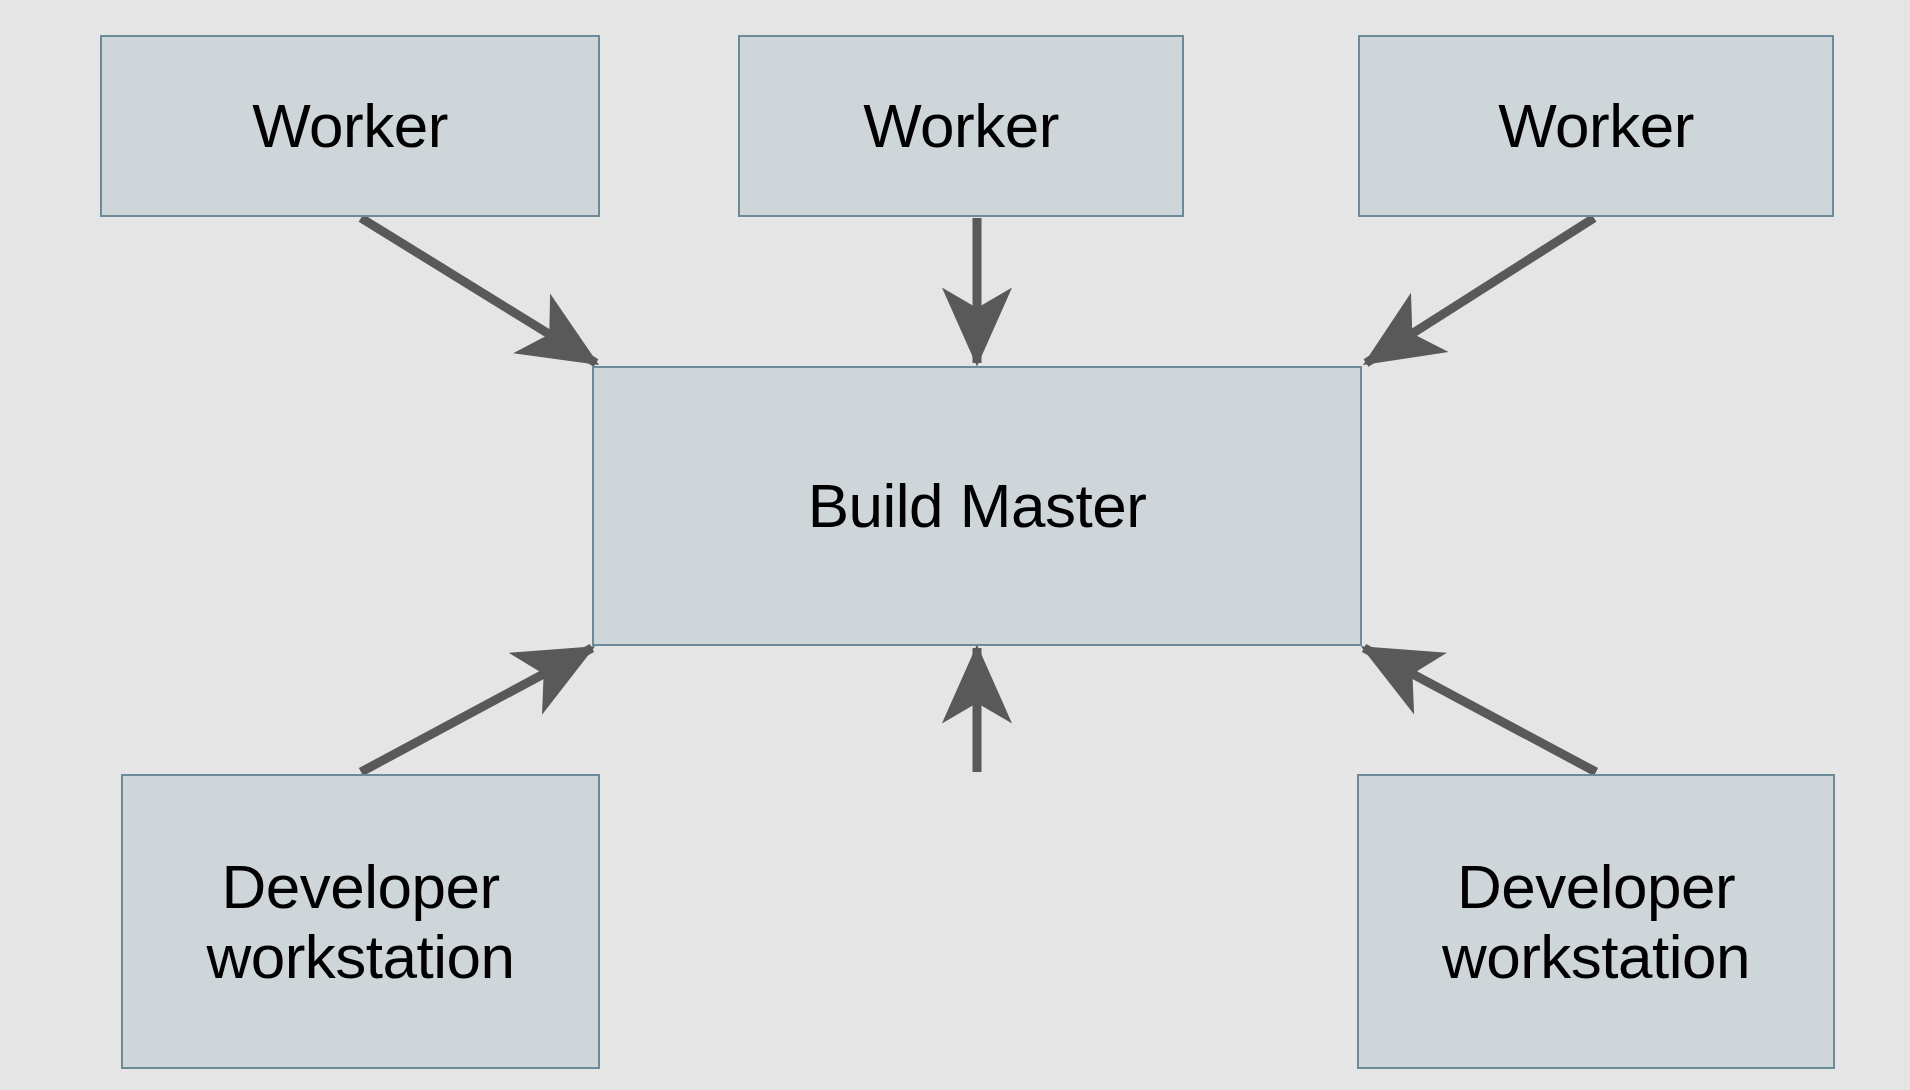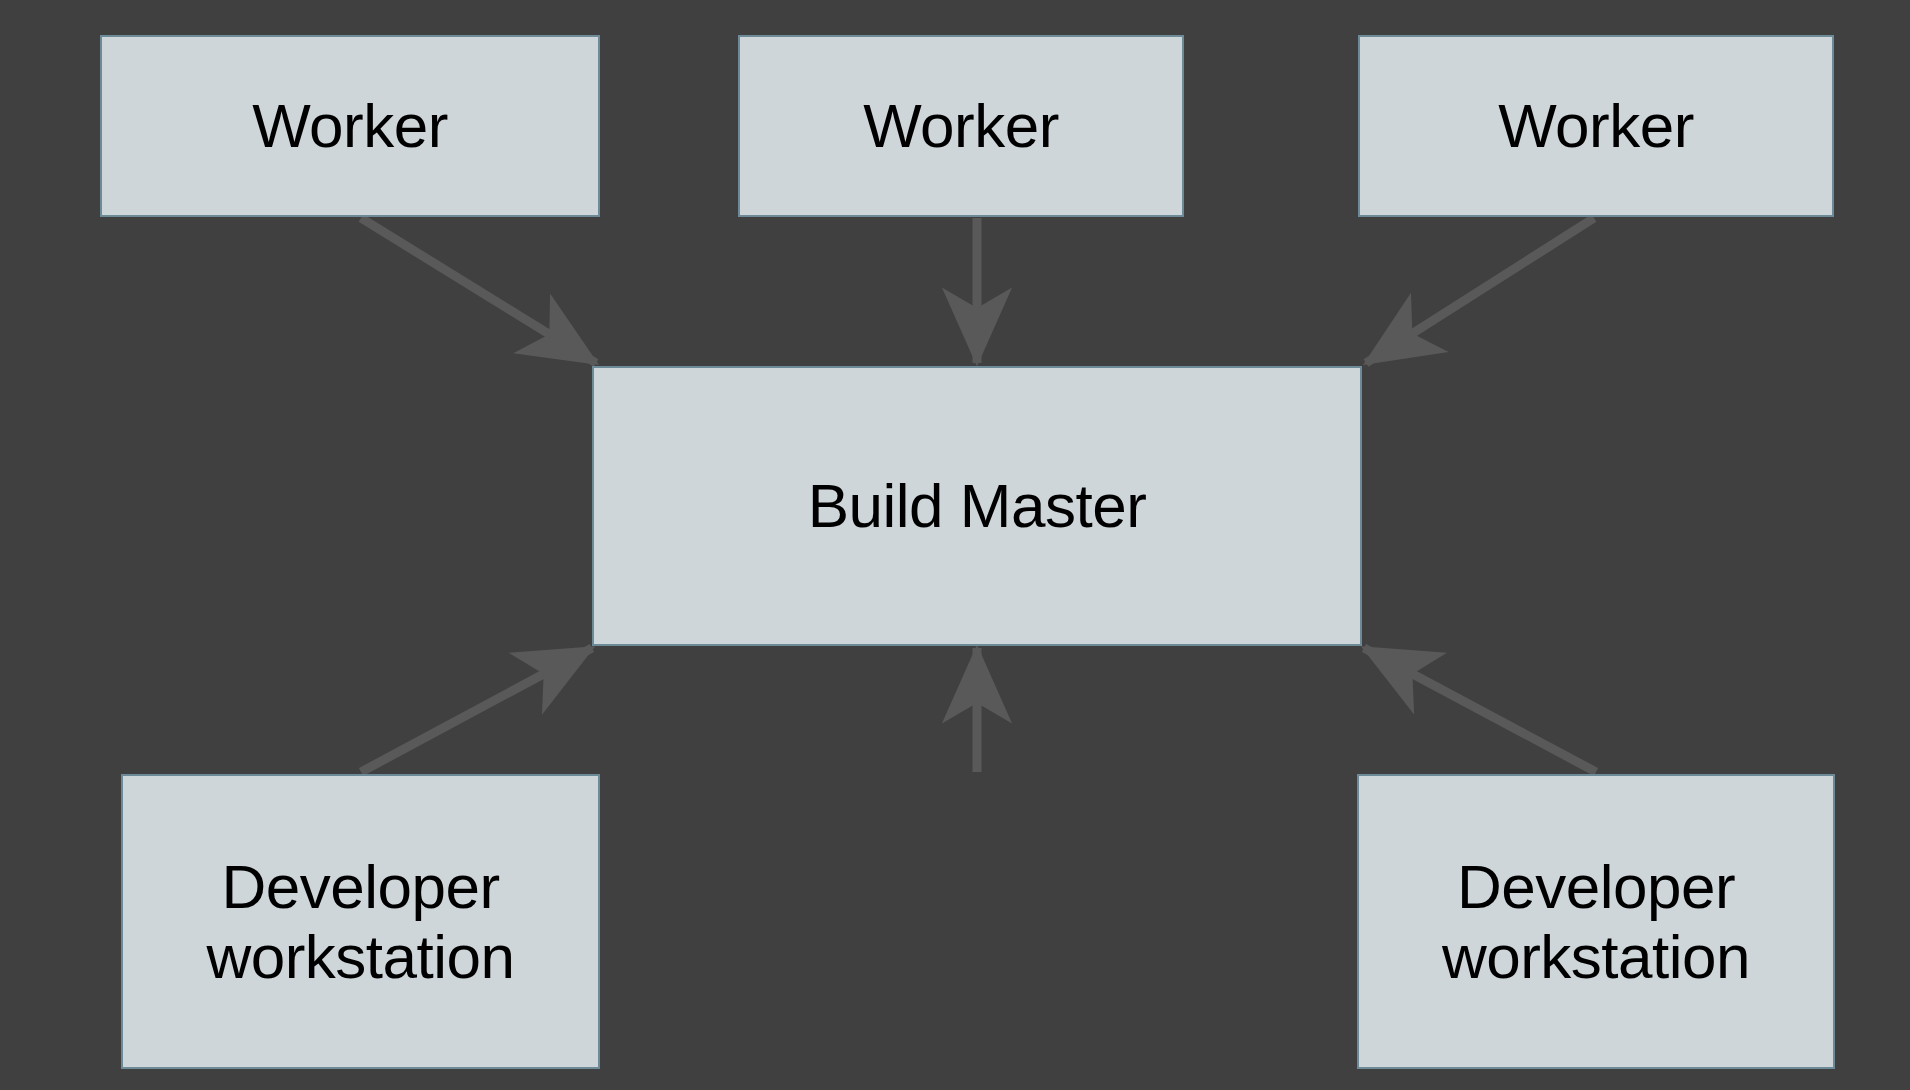--- a/index.html
+++ b/index.html
@@ -7,21 +7,21 @@
     padding: 0;
     background: #ffffff;
   }
   body {
     font-family: "Liberation Sans", sans-serif;
   }
   #canvas {
     position: relative;
     width: 1910px;
     height: 1090px;
-    background: #404040;
+    background: #e5e5e5;
     overflow: hidden;
   }
   #edges {
     position: absolute;
     left: 0;
     top: 0;
     width: 1910px;
     height: 1090px;
     pointer-events: none;
   }

